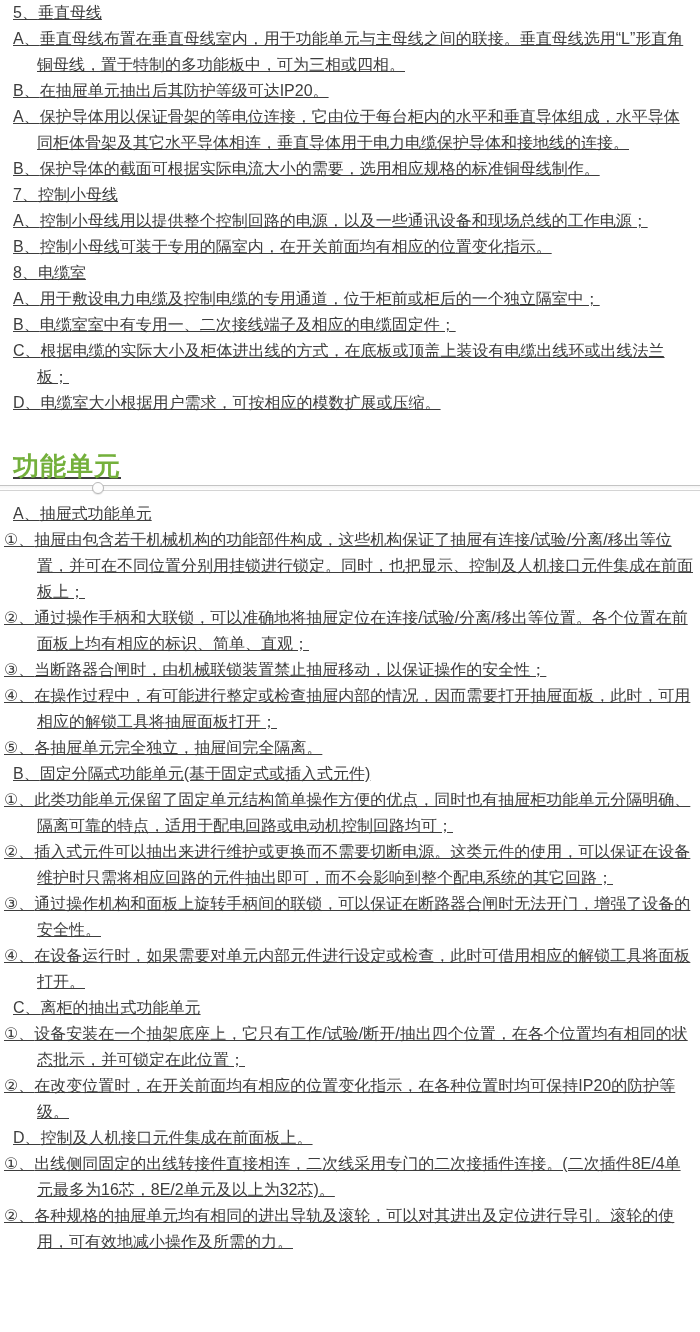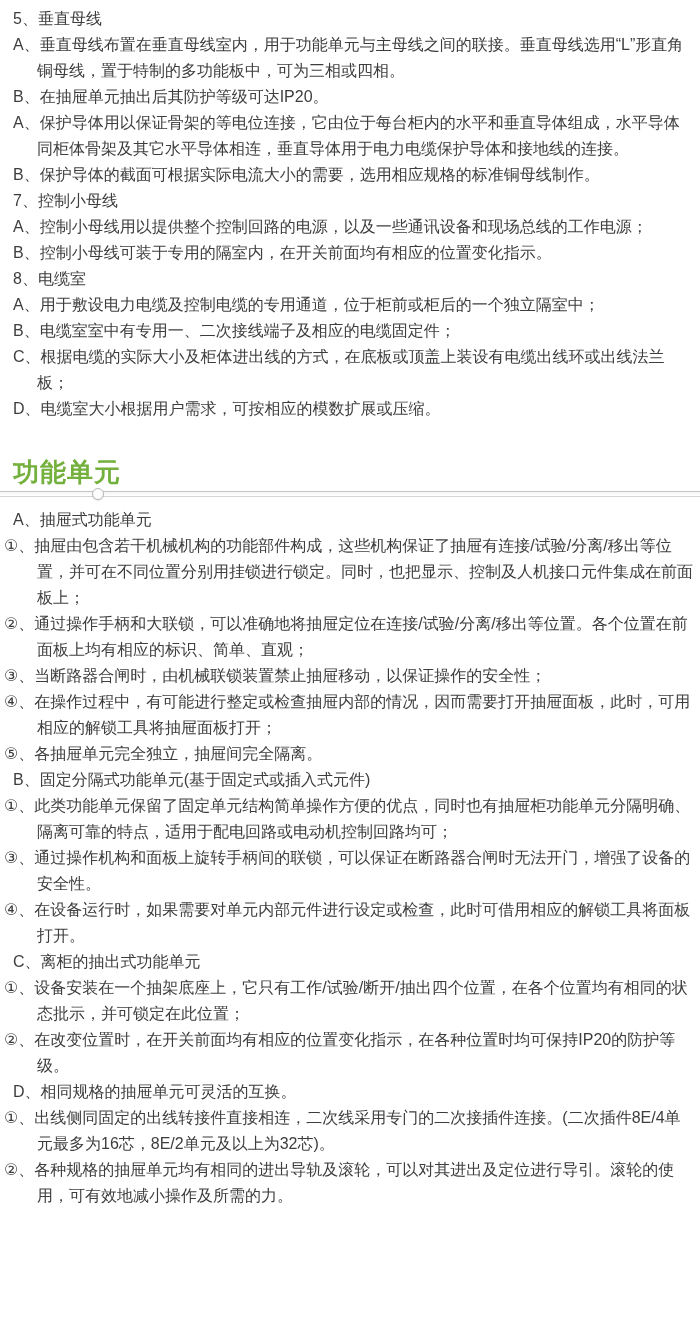--- a/index.html
+++ b/index.html
@@ -2,21 +2,21 @@
 <html><head>
 <meta charset="utf-8">
 <style>
   html,body{margin:0;padding:0;}
   body{
     width:700px;min-height:1332px;background:#ffffff;
     font-family:"Liberation Sans","DejaVu Sans",sans-serif;
     color:#3d3d3d;
     -webkit-font-smoothing:antialiased;
   }
-  .doc{padding-top:6px;}
+  .doc{text-decoration:underline;}
   .block{padding:0 6px 0 13px;font-size:16px;line-height:26px;}
   .para{margin:0;padding-left:24px;text-indent:-24px;}
   .para.circ{text-indent:-33px;}
   .para .lbl{white-space:pre;}
   .heading-wrap{margin-top:36px;}
   .section-title{
     margin:0 0 0 13px;font-size:26px;line-height:28px;font-weight:bold;
     letter-spacing:1px;
   }
   .rule{
@@ -63,24 +63,25 @@
   <div class="block main">
 
   <p class="para alpha"><span class="lbl">A、</span><span class="txt">抽屉式功能单元</span></p>
       <p class="para circ"><span class="lbl">①、</span><span class="txt">抽屉由包含若干机械机构的功能部件构成，这些机构保证了抽屉有连接/试验/分离/移出等位置，并可在不同位置分别用挂锁进行锁定。同时，也把显示、控制及人机接口元件集成在前面板上；</span></p>
       <p class="para circ"><span class="lbl">②、</span><span class="txt">通过操作手柄和大联锁，可以准确地将抽屉定位在连接/试验/分离/移出等位置。各个位置在前面板上均有相应的标识、简单、直观；</span></p>
       <p class="para circ"><span class="lbl">③、</span><span class="txt">当断路器合闸时，由机械联锁装置禁止抽屉移动，以保证操作的安全性；</span></p>
       <p class="para circ"><span class="lbl">④、</span><span class="txt">在操作过程中，有可能进行整定或检查抽屉内部的情况，因而需要打开抽屉面板，此时，可用相应的解锁工具将抽屉面板打开；</span></p>
       <p class="para circ"><span class="lbl">⑤、</span><span class="txt">各抽屉单元完全独立，抽屉间完全隔离。</span></p>
       <p class="para alpha"><span class="lbl">B、</span><span class="txt">固定分隔式功能单元(基于固定式或插入式元件)</span></p>
       <p class="para circ"><span class="lbl">①、</span><span class="txt">此类功能单元保留了固定单元结构简单操作方便的优点，同时也有抽屉柜功能单元分隔明确、隔离可靠的特点，适用于配电回路或电动机控制回路均可；</span></p>
+      <p class="para circ"><span class="lbl">②、</span><span class="txt">插入式元件可以抽出来进行维护或更换而不需要切断电源。这类元件的使用，可以保证在设备维护时只需将相应回路的元件抽出即可，而不会影响到整个配电系统的其它回路；</span></p>
       <p class="para circ"><span class="lbl">③、</span><span class="txt">通过操作机构和面板上旋转手柄间的联锁，可以保证在断路器合闸时无法开门，增强了设备的安全性。</span></p>
       <p class="para circ"><span class="lbl">④、</span><span class="txt">在设备运行时，如果需要对单元内部元件进行设定或检查，此时可借用相应的解锁工具将面板打开。</span></p>
       <p class="para alpha"><span class="lbl">C、</span><span class="txt">离柜的抽出式功能单元</span></p>
       <p class="para circ"><span class="lbl">①、</span><span class="txt">设备安装在一个抽架底座上，它只有工作/试验/断开/抽出四个位置，在各个位置均有相同的状态批示，并可锁定在此位置；</span></p>
       <p class="para circ"><span class="lbl">②、</span><span class="txt">在改变位置时，在开关前面均有相应的位置变化指示，在各种位置时均可保持IP20的防护等级。</span></p>
-      <p class="para alpha"><span class="lbl">D、</span><span class="txt">相同规格的抽屉单元可灵活的互换。</span></p>
+      <p class="para alpha"><span class="lbl">D、</span><span class="txt">控制及人机接口元件集成在前面板上。</span></p>
       <p class="para circ"><span class="lbl">①、</span><span class="txt">出线侧同固定的出线转接件直接相连，二次线采用专门的二次接插件连接。(二次插件8E/4单元最多为16芯，8E/2单元及以上为32芯)。</span></p>
       <p class="para circ"><span class="lbl">②、</span><span class="txt">各种规格的抽屉单元均有相同的进出导轨及滚轮，可以对其进出及定位进行导引。滚轮的使用，可有效地减小操作及所需的力。</span></p>
       <p class="para circ"></p>
     </div>
 
 </div>
 
 </body></html>

